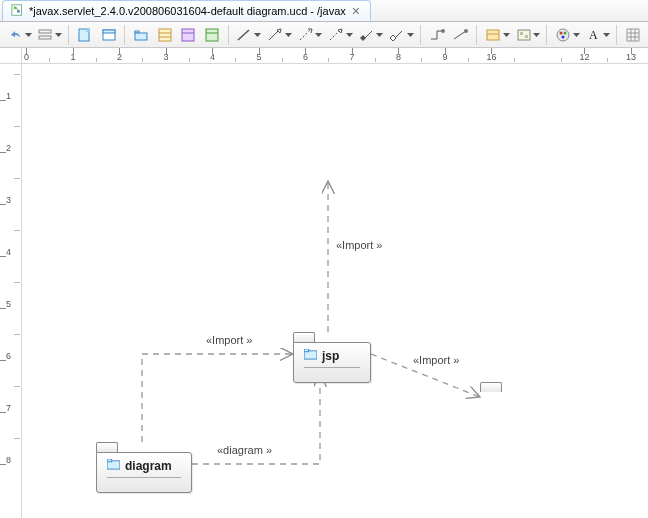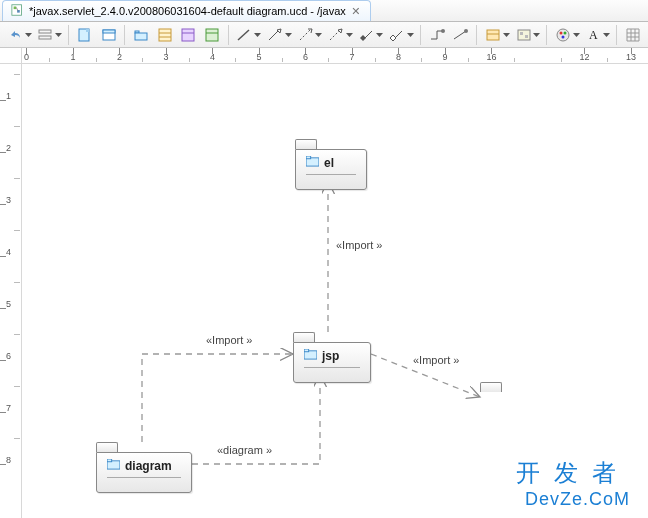--- a/index.html
+++ b/index.html
@@ -383,33 +383,20 @@
       <path d="M120 378 L120 290 L271 290" stroke="#999" stroke-width="1.3" stroke-dasharray="6 5" fill="none" marker-end="url(#openarrow)"></path>
 
       <path d="M170 400 L298 400 L298 310" stroke="#999" stroke-width="1.3" stroke-dasharray="6 5" fill="none" marker-end="url(#openarrow)"></path>
     </svg>
 
     <div class="rel-label" style="left:314px; top:175px;">«Import »</div>
     <div class="rel-label" style="left:391px; top:290px;">«Import »</div>
     <div class="rel-label" style="left:184px; top:270px;">«Import »</div>
     <div class="rel-label" style="left:195px; top:380px;">«diagram »</div>
 
-    <div class="pkg" id="pkg-el" style="left: 273px; top: 75px;">
-      <div class="pkg-tab"></div>
-      <div class="pkg-body" style="min-width: 72px;">
-          <div class="pkg-title">
-            <span class="folder-mini"><svg viewBox="0 0 14 12">
-                <rect x="0" y="2" width="14" height="9" fill="#d4f0ff" stroke="#3a87c7"></rect>
-                <rect x="0" y="0" width="5" height="3" fill="#d4f0ff" stroke="#3a87c7"></rect>
-              </svg></span>
-            <span>el</span>
-          </div>
-          <div class="pkg-empty"></div>
-        </div>
-    </div>
     <div class="pkg" id="pkg-jsp" style="left: 271px; top: 268px;">
       <div class="pkg-tab"></div>
       <div class="pkg-body" style="min-width: 78px;">
           <div class="pkg-title">
             <span class="folder-mini"><svg viewBox="0 0 14 12">
                 <rect x="0" y="2" width="14" height="9" fill="#d4f0ff" stroke="#3a87c7"></rect>
                 <rect x="0" y="0" width="5" height="3" fill="#d4f0ff" stroke="#3a87c7"></rect>
               </svg></span>
             <span>jsp</span>
           </div>
@@ -426,18 +413,14 @@
             <span class="folder-mini"><svg viewBox="0 0 14 12">
                 <rect x="0" y="2" width="14" height="9" fill="#d4f0ff" stroke="#3a87c7"></rect>
                 <rect x="0" y="0" width="5" height="3" fill="#d4f0ff" stroke="#3a87c7"></rect>
               </svg></span>
             <span>diagram</span>
           </div>
           <div class="pkg-empty"></div>
         </div>
     </div>
 
-    <div class="watermark">
-      <div class="wm1">开发者</div>
-      <div class="wm2">DevZe.CoM</div>
-    </div>
   </div>
 </div>
 
 </body></html>

